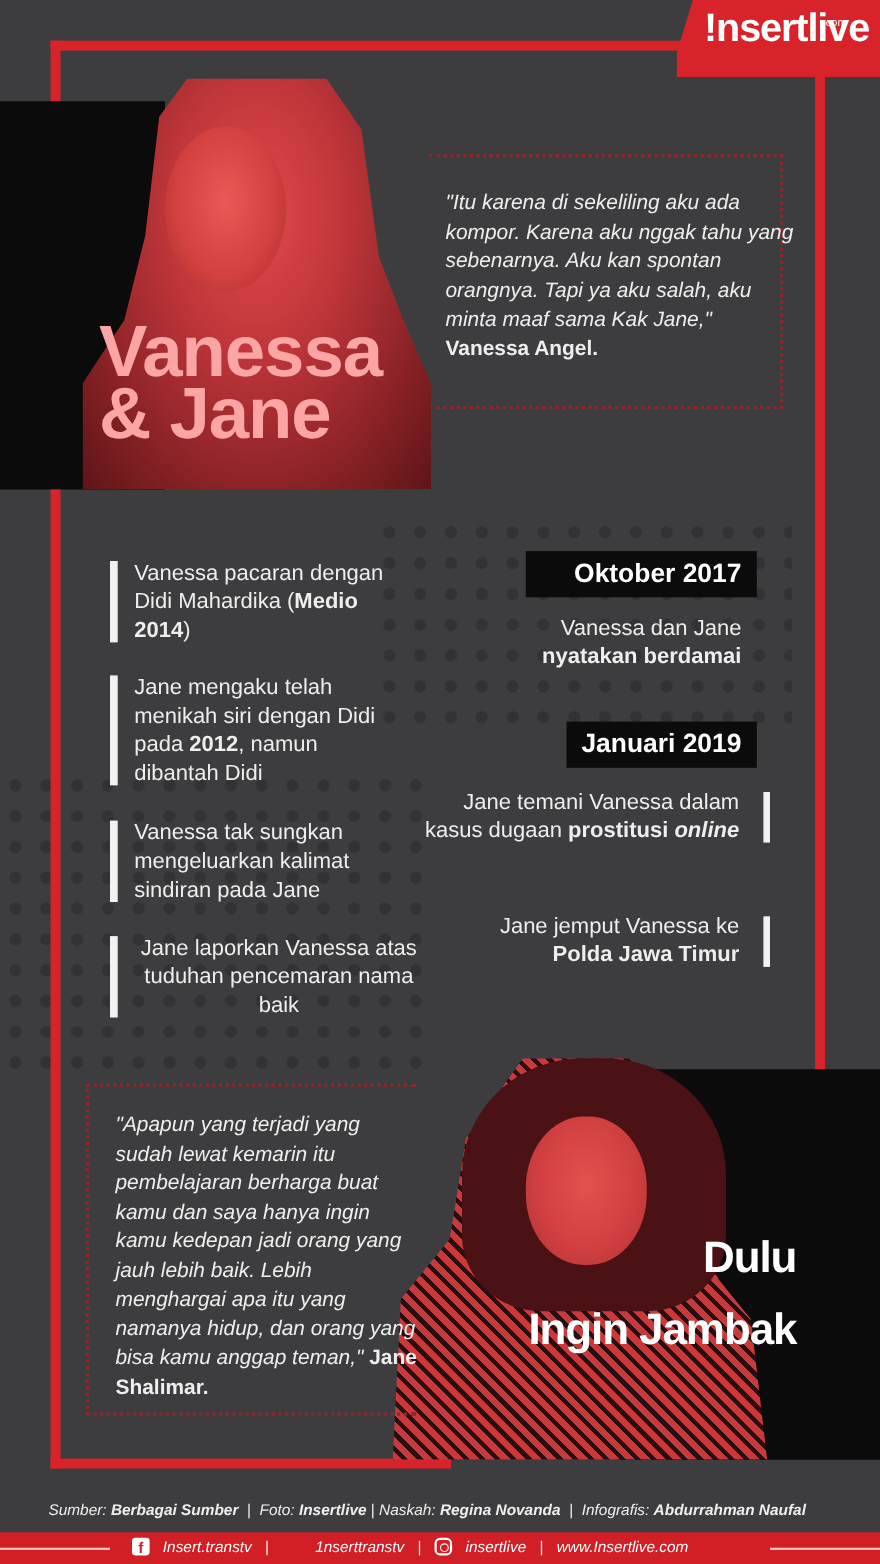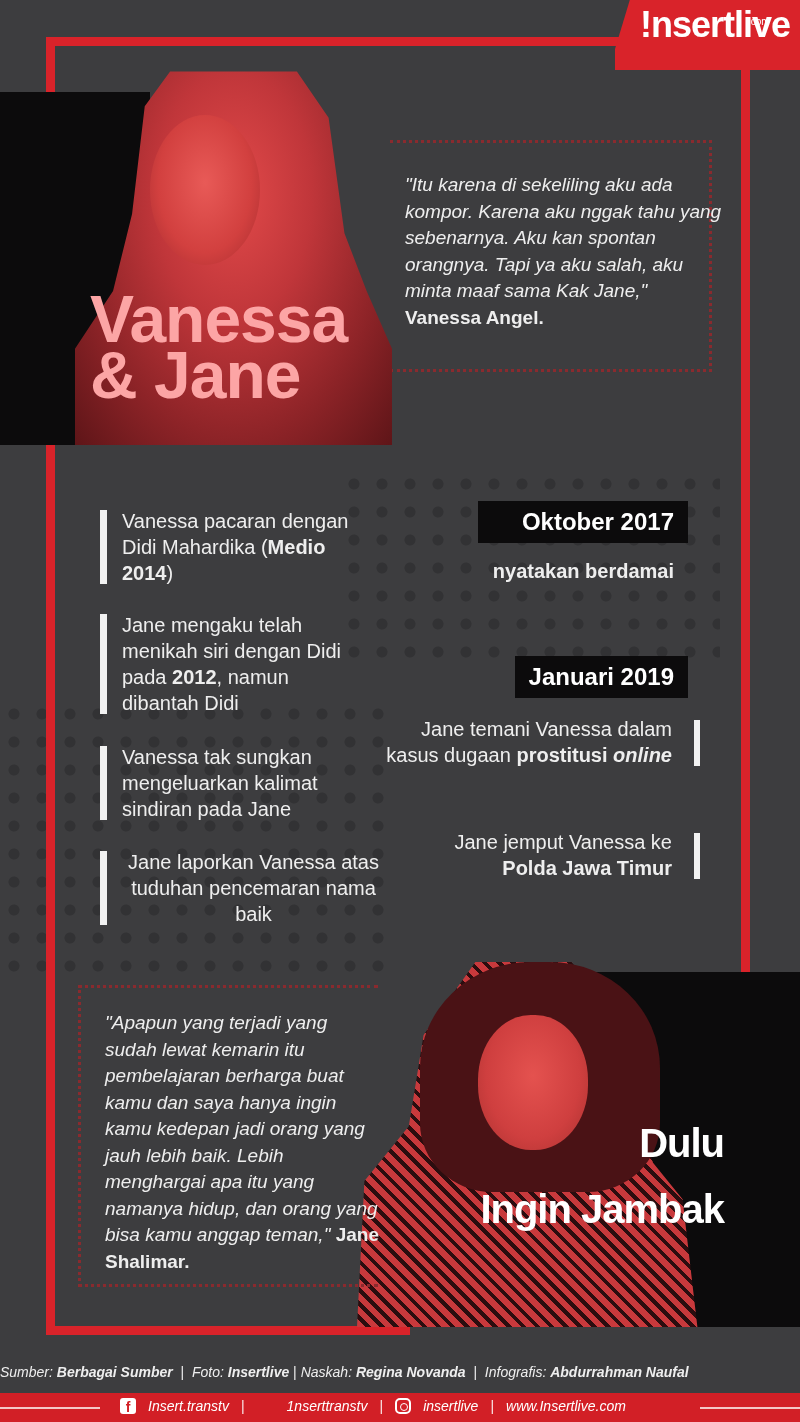--- a/index.html
+++ b/index.html
@@ -108,20 +108,21 @@
   .right-text {
     position: absolute; right: 126px; text-align: right; font-size: 20px; line-height: 26px; color: #eee;
   }
   .right-item { position: absolute; right: 128px; text-align: right; font-size: 20px; line-height: 26px; color: #eee; }
   .right-item .bar { position: absolute; right: -28px; top: 4px; bottom: 2px; width: 6px; background: #f2f2f2; }
 
   
   .credits {
     left: 0; top: 1364px; width: 676px; text-align: center; font-size: 14px; color: #eee;
     white-space: nowrap;
+    padding-left: 44px;
   }
   .credits i { font-style: italic; }
   .footer {
     left: 0; top: 1393px; width: 800px; height: 29px; background: #d21f26;
   }
   .footer-line-l { left: 0; top: 1407px; width: 100px; height: 2px; background: #f4c6c6; }
   .footer-line-r { left: 700px; top: 1407px; width: 100px; height: 2px; background: #f4c6c6; }
   .footer-items {
     left: 120px; top: 1398px; display: flex; align-items: center; gap: 12px;
     font-size: 14px; font-style: italic; color: #fff; white-space: nowrap;
@@ -183,20 +184,21 @@
   <span class="bar"></span>
   <span>Vanessa tak sungkan mengeluarkan kalimat sindiran pada Jane</span>
 </div>
 <div class="left-item" style="top:849px; width:285px;text-align:center;">
   <span class="bar"></span>
   <span>Jane laporkan Vanessa atas tuduhan pencemaran nama baik</span>
 </div>
 
 <div class="date-badge" style="top:501px;padding-left:44px;">Oktober 2017</div>
 <div class="right-text" style="top:558px;">
+  <div>Vanessa dan Jane</div>
   <b>nyatakan berdamai</b>
 </div>
 
 <div class="date-badge" style="top:656px;">Januari 2019</div>
 <div class="right-item" style="top:716px; white-space:nowrap;">
   <span class="bar"></span>
   <div>Jane temani Vanessa dalam</div>
   <div><span>kasus dugaan </span><b>prostitusi</b> <b><i>online</i></b></div>
 </div>
 <div class="right-item" style="top:829px; white-space:nowrap;">

